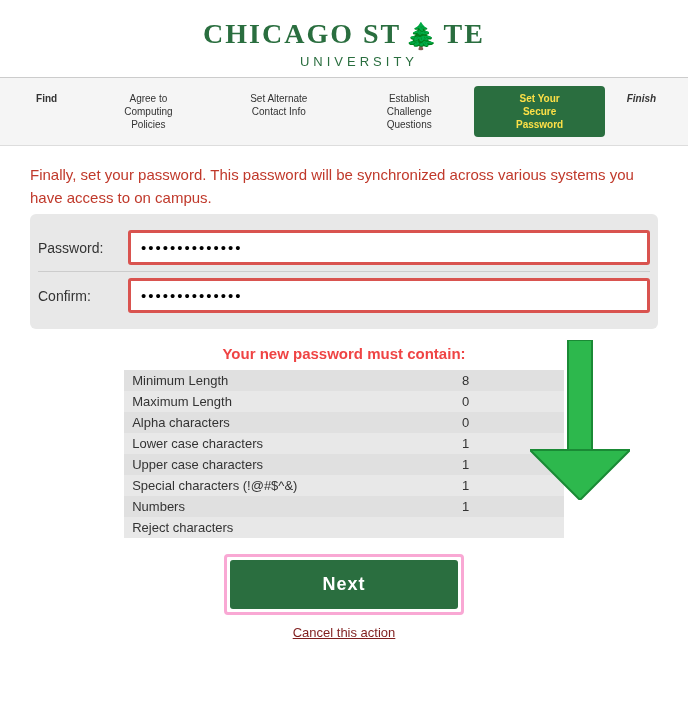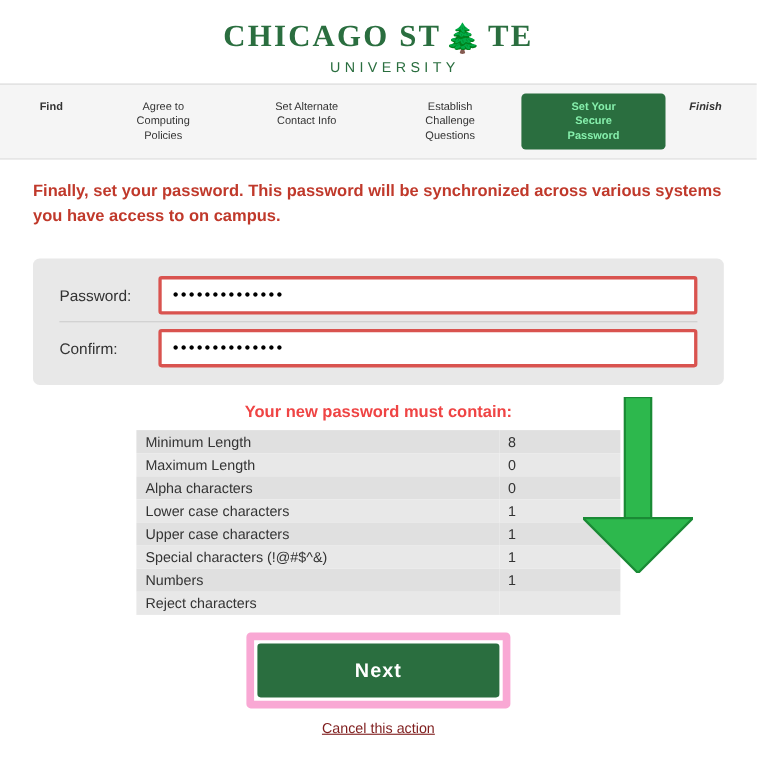--- a/index.html
+++ b/index.html
@@ -57,52 +57,52 @@
       text-align: center;
       font-size: 10px;
       color: #333;
       padding: 6px 8px;
       cursor: pointer;
       line-height: 1.3;
       border-radius: 3px;
     }
     .nav-step.active {
       background: #2a6e3f;
-      color: #86efac;
+      color: #fde047;
       font-weight: bold;
       border-radius: 4px;
     }
     .nav-step.find {
       font-weight: bold;
       flex: 0.5;
     }
     .nav-step.finish {
       font-weight: bold;
       flex: 0.5;
       font-style: italic;
     }
 
     
     .main {
       padding: 18px 30px 10px 30px;
     }
 
     .description {
       color: #c0392b;
-      font-weight: bold;
+      font-weight: normal;
       font-size: 15px;
-      margin-bottom: 27px;
+      margin-bottom: 5px;
       line-height: 1.5;
     }
 
     
     .form-section {
       background: #e8e8e8;
       border-radius: 6px;
-      padding: 10px 24px;
+      padding: 10px 8px;
       margin-bottom: 16px;
     }
     .form-row {
       display: flex;
       align-items: center;
       padding: 6px 0;
     }
     .form-row + .form-row {
       border-top: 1px solid #ccc;
     }
@@ -158,21 +158,21 @@
     }
 
     
     .button-section {
       display: flex;
       flex-direction: column;
       align-items: center;
       margin-top: 8px;
     }
     .next-button-wrapper {
-      border: 7px solid #f9a8d4;
+      border: 3px solid #f9a8d4;
       border-radius: 4px;
       padding: 3px;
       display: inline-block;
       width: 240px;
     }
     .next-button {
       background: #2a6e3f;
       color: #fff;
       border: none;
       border-radius: 3px;

